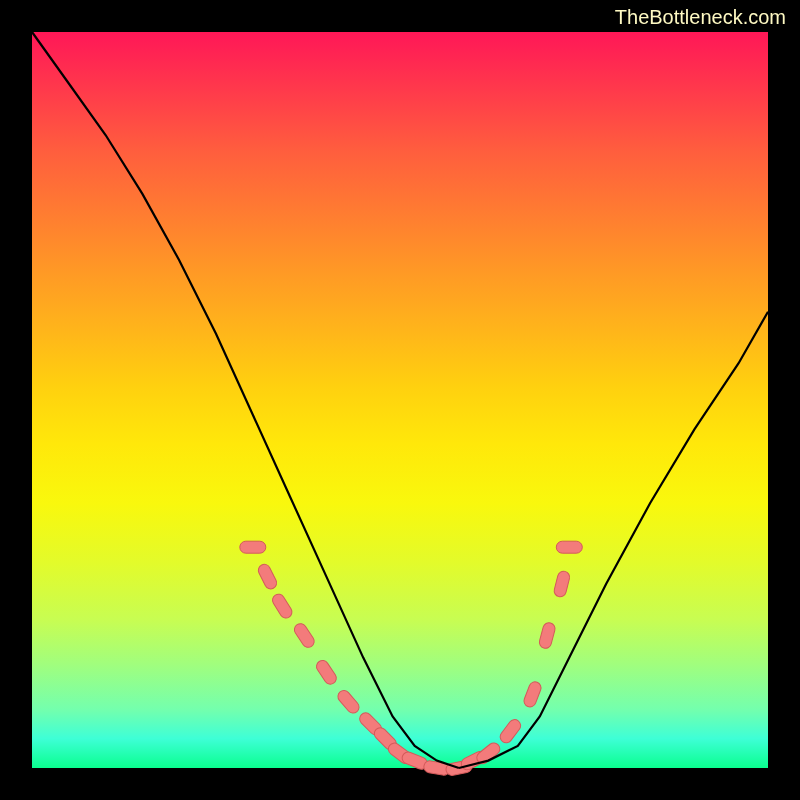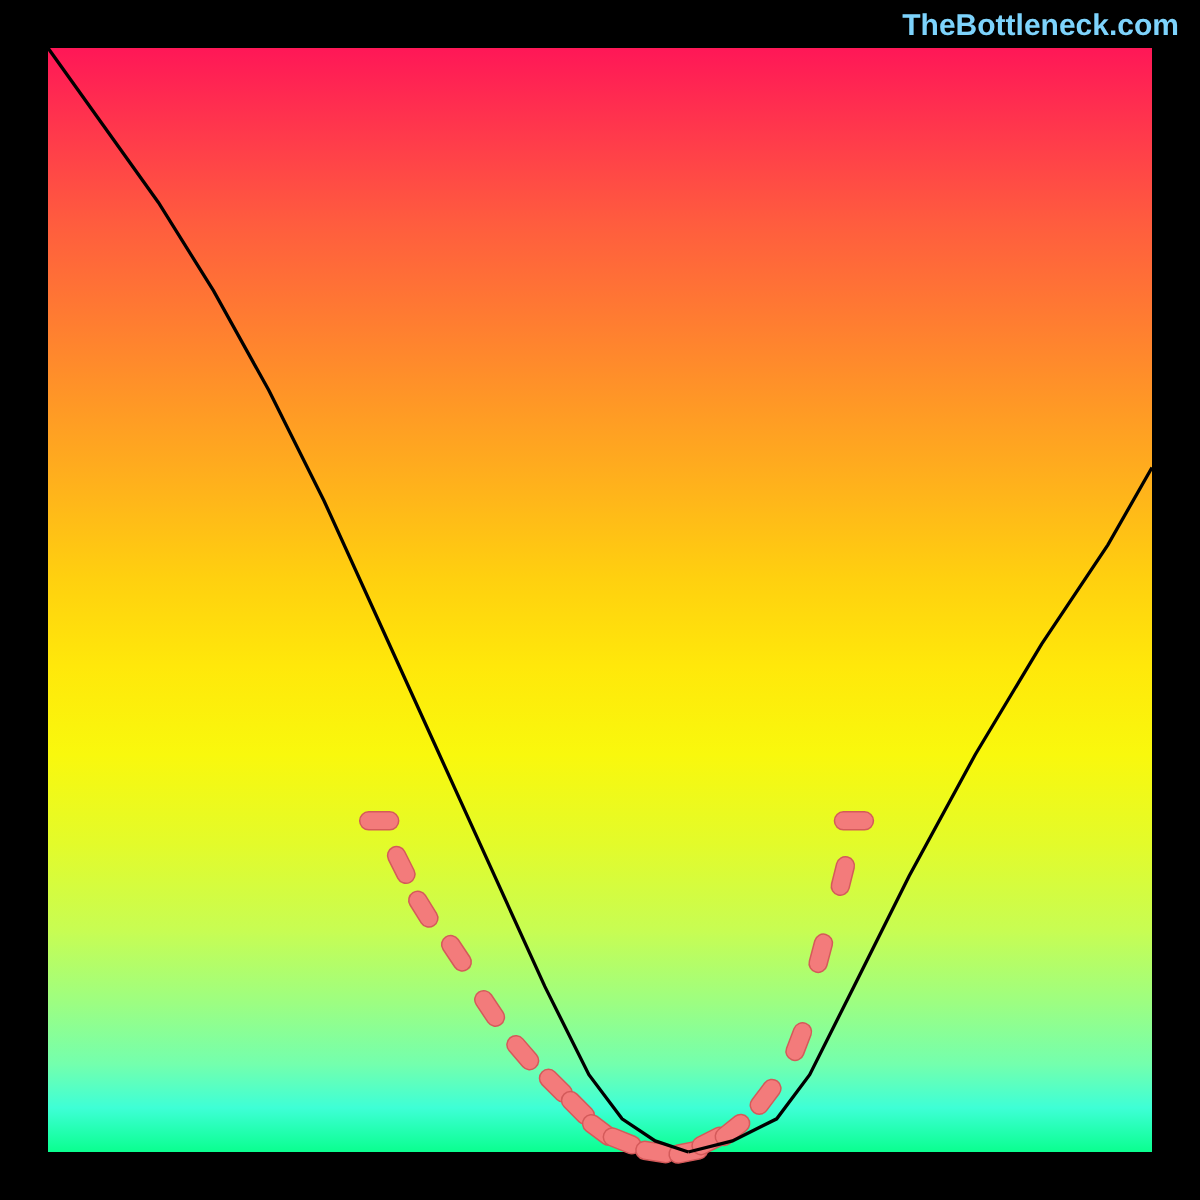--- a/index.html
+++ b/index.html
@@ -7,24 +7,24 @@
   width: 800px;
   height: 800px;
   background: #000;
   overflow: hidden;
   position: relative;
 }
 .watermark {
   position: absolute;
   top: 6px;
   right: 14px;
-  color: #7dd3fc;
+  color: #fef9c3;
   font-family: Arial, sans-serif;
   font-size: 20px;
-  font-weight: bold;
+  font-weight: normal;
   z-index: 10;
 }
 .plot-area {
   position: absolute;
   top: 32px;
   left: 32px;
   width: 736px;
   height: 736px;
   background: linear-gradient(
     to bottom,

